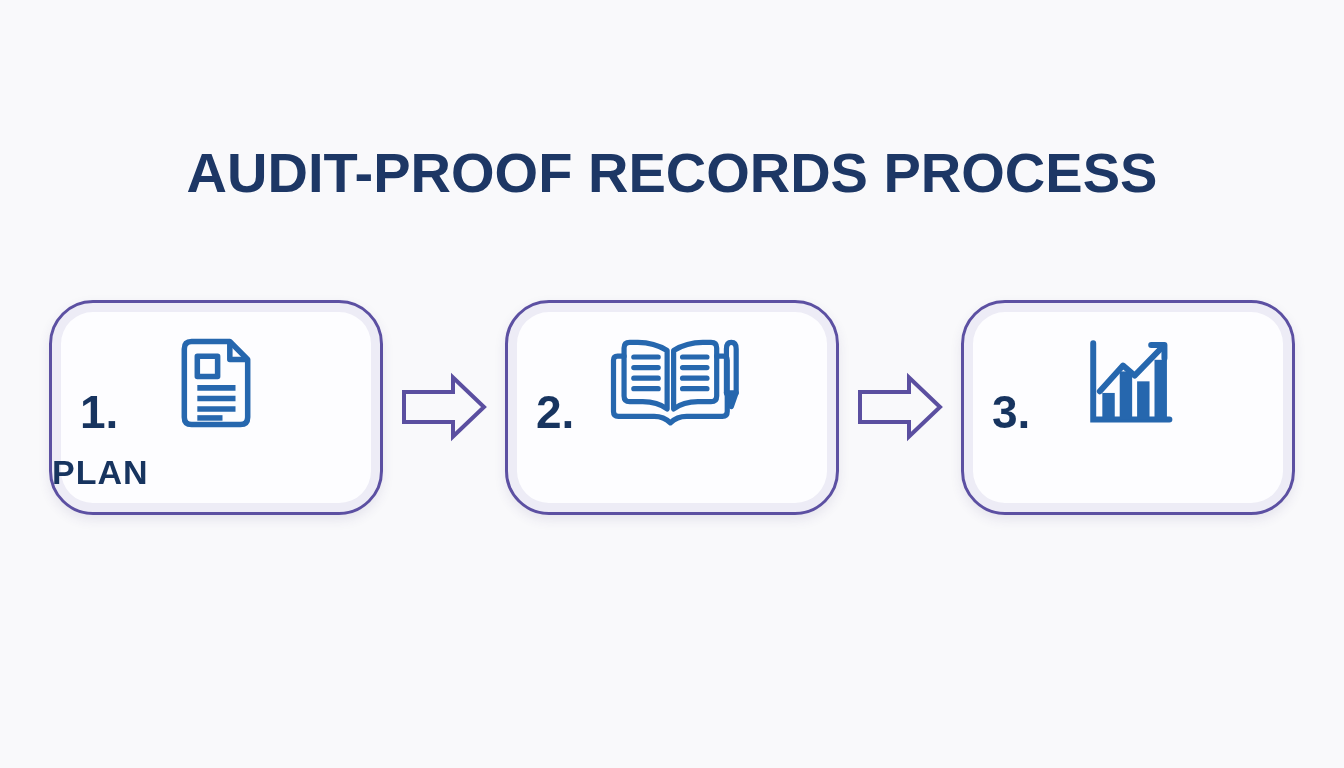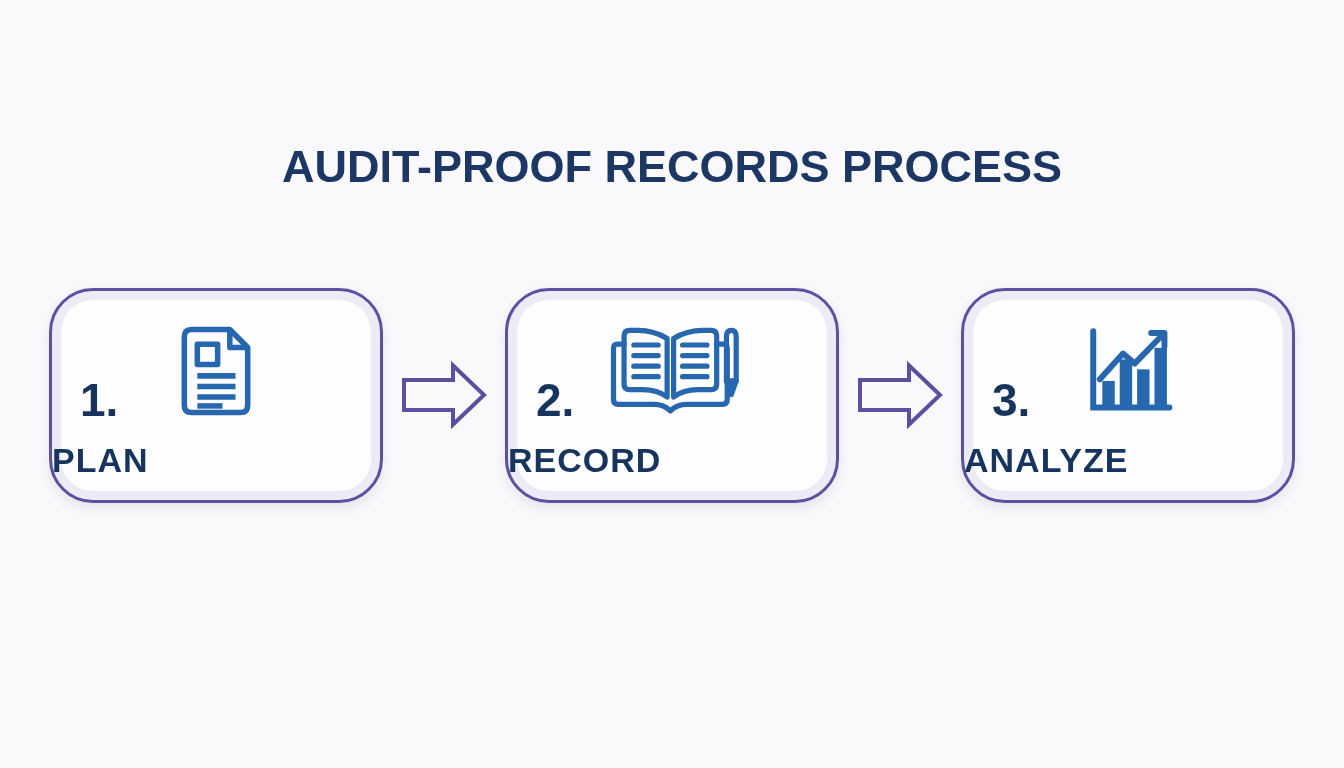--- a/index.html
+++ b/index.html
@@ -18,21 +18,21 @@
     background:var(--background);
     font-family:"Liberation Sans", sans-serif;
     overflow:hidden;
   }
   .stage{
     width:1344px;height:768px;
     display:flex;flex-direction:column;align-items:center;
   }
   .title{
     margin-top:142px;
-    font-size:45px;
+    font-size:56px;
     font-weight:bold;
     letter-spacing:0px;
     color:var(--title);
     text-align:center;
     line-height:1.1;
   }
   .flow-row{
     margin-top:96px;
     display:flex;
     align-items:center;
@@ -120,21 +120,20 @@
             <path d="M19.5 35.5 H34.5"></path>
           <path d="M49.5 16 H64.5"></path>
             <path d="M49.5 22.5 H64.5"></path>
             <path d="M49.5 29 H64.5"></path>
             <path d="M49.5 35.5 H64.5"></path>
           <path d="M76.5 38 V11 Q76.5 7 79.5 7 Q82.5 7 82.5 11 V38 L79.5 46.5 Z"></path>
           <path d="M76.5 38 H82.5"></path>
           <path d="M79.5 40.5 V43"></path>
         </svg>
       </div>
-      <div class="step-label">RECORD</div>
     </div>
 
     <div class="arrow-wrap">
       <svg width="86" height="72" viewBox="0 0 86 72" fill="none" stroke="currentColor" stroke-width="4" stroke-linejoin="miter">
         <path d="M3 21 H52 V6.5 L83 36 L52 65.5 V51 H3 Z"></path>
       </svg>
     </div>
 
     <div class="step">
       <div class="step-number">3.</div>
@@ -144,17 +143,16 @@
           <g fill="currentColor" stroke="none">
             <rect x="16.5" y="36" width="7.5" height="16"></rect>
             <rect x="27" y="23" width="7.5" height="29"></rect>
             <rect x="37.5" y="29" width="7.5" height="23"></rect>
             <rect x="48" y="16" width="7.5" height="36"></rect>
           </g>
           <path d="M15 35 L29 19.5 L36 25.5 L53.5 7.5" stroke-linejoin="round"></path>
           <path d="M46 7 H54 V15" stroke-linejoin="round"></path>
         </svg>
       </div>
-      <div class="step-label">ANALYZE</div>
     </div>
 
   </div>
 </div>
 
 </body></html>

